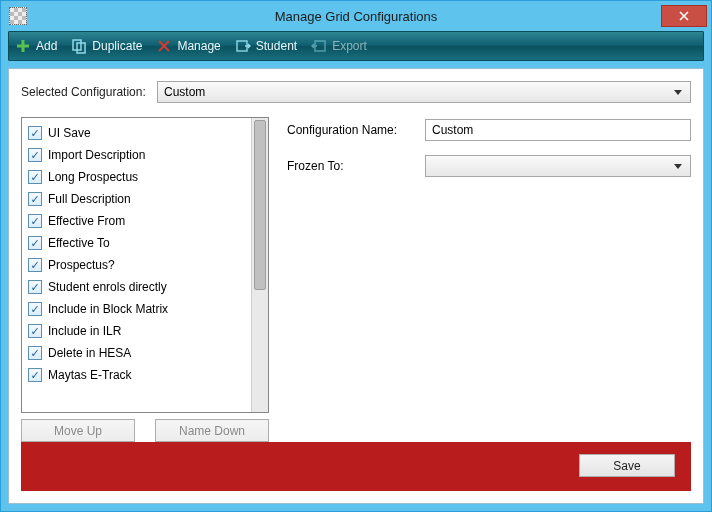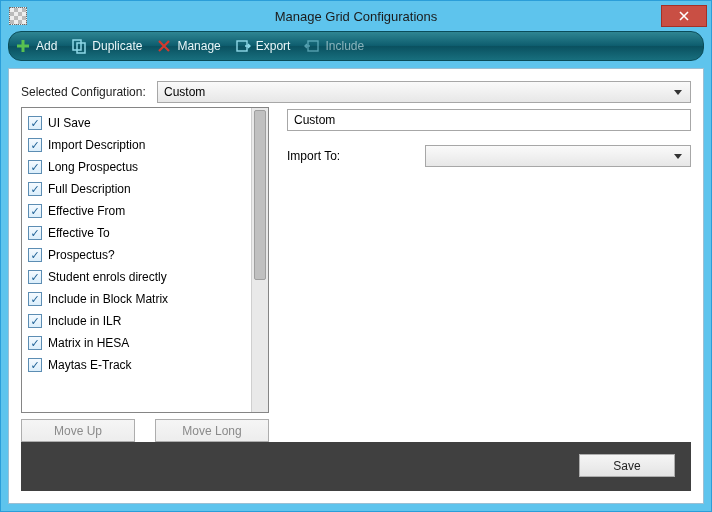--- a/index.html
+++ b/index.html
@@ -54,21 +54,21 @@
     justify-content: center;
     border: 1px solid #a33128;
     cursor: pointer;
   }
   .titlebar .close-btn svg { width: 10px; height: 10px; }
   .toolbar {
     height: 30px;
     margin: 0 7px;
     background: linear-gradient(#2f8592, #0e5e6f 48%, #0a5160 52%, #186f7e);
     border: 1px solid #0a4c59;
-    border-radius: 13px;
+    border-radius: 1px;
     display: flex;
     align-items: center;
     padding: 0 6px;
     gap: 14px;
     color: #e9f7f9;
   }
   .toolbar .tb-item {
     display: flex;
     align-items: center;
     gap: 5px;
@@ -89,21 +89,21 @@
     padding: 12px;
     display: flex;
     flex-direction: column;
   }
   .row {
     display: flex;
     align-items: center;
     gap: 6px;
   }
   .row label { color: #222; }
-  .selected-config-row { margin-bottom: 0; }
+  .selected-config-row { margin-bottom: 10px; }
   .selected-config-row label { width: 130px; }
   .combo {
     flex: 1;
     height: 22px;
     border: 1px solid #a7a7a7;
     background: linear-gradient(#fafafa,#e7e7e7);
     display: flex;
     align-items: center;
     padding: 0 6px;
     position: relative;
@@ -215,21 +215,21 @@
     padding: 0 6px;
     font: inherit;
     outline: none;
     background: #fff;
   }
   .footer {
     display: flex;
     justify-content: flex-end;
     gap: 18px;
     padding: 12px 16px 14px;
-    background: #404040;
+    background: #b91c1c;
     border-top: none;
   }
   .footer .btn { width: 96px; }
   .content-wrap { display:flex; flex-direction:column; flex:1; min-height:0; }
 </style>
 </head>
 <body>
 
 <div class="window">
   <div class="titlebar">
@@ -269,30 +269,30 @@
       </span>
       <span>Manage</span>
     </div>
     <div class="tb-item">
       <span class="tb-icon">
         <svg viewBox="0 0 16 16">
             <rect x="2" y="3" width="10" height="10" fill="none" stroke="#8fd9e8" stroke-width="1.4"></rect>
             <path d="M10 8 L15 8 M13 6 L15 8 L13 10" stroke="#8fd9e8" stroke-width="1.4" fill="none"></path>
           </svg>
       </span>
-      <span>Export</span>
+      <span>Student</span>
     </div>
     <div class="tb-item disabled">
       <span class="tb-icon">
         <svg viewBox="0 0 16 16">
             <rect x="4" y="3" width="10" height="10" fill="none" stroke="#8fd9e8" stroke-width="1.4"></rect>
             <path d="M6 8 L1 8 M3 6 L1 8 L3 10" stroke="#8fd9e8" stroke-width="1.4" fill="none"></path>
           </svg>
       </span>
-      <span>Include</span>
+      <span>Export</span>
     </div>
   </div>
 
   <div class="content">
     <div class="content-wrap">
       <div class="row selected-config-row">
         <label>Selected Configuration:</label>
         <div class="combo">
           <span>Custom</span>
         </div>
@@ -337,47 +337,48 @@
                 <div class="li">
                   <div class="chk">✓</div>
                   <span>Include in Block Matrix</span>
                 </div>
                 <div class="li">
                   <div class="chk">✓</div>
                   <span>Include in ILR</span>
                 </div>
                 <div class="li">
                   <div class="chk">✓</div>
-                  <span>Matrix in HESA</span>
+                  <span>Delete in HESA</span>
                 </div>
                 <div class="li">
                   <div class="chk">✓</div>
                   <span>Maytas E-Track</span>
                 </div>
               </div>
             <div class="scroll-track">
               <div class="scroll-thumb"></div>
             </div>
           </div>
           <div class="btnrow">
             <div class="btn disabled">
                 <span>Move Up</span>
               </div>
             <div class="btn disabled">
-                <span>Move Long</span>
+                <span>Name Down</span>
               </div>
           </div>
         </div>
 
         <div class="right-pane">
           <div class="field-row">
+            <label>Configuration Name:</label>
             <input class="text-input" value="Custom" style="">
           </div>
           <div class="field-row">
-            <label>Import To:</label>
+            <label>Frozen To:</label>
             <div class="combo">
               <span></span>
             </div>
           </div>
         </div>
       </div>
     </div>
 
     <div class="footer">
       <div class="btn">

